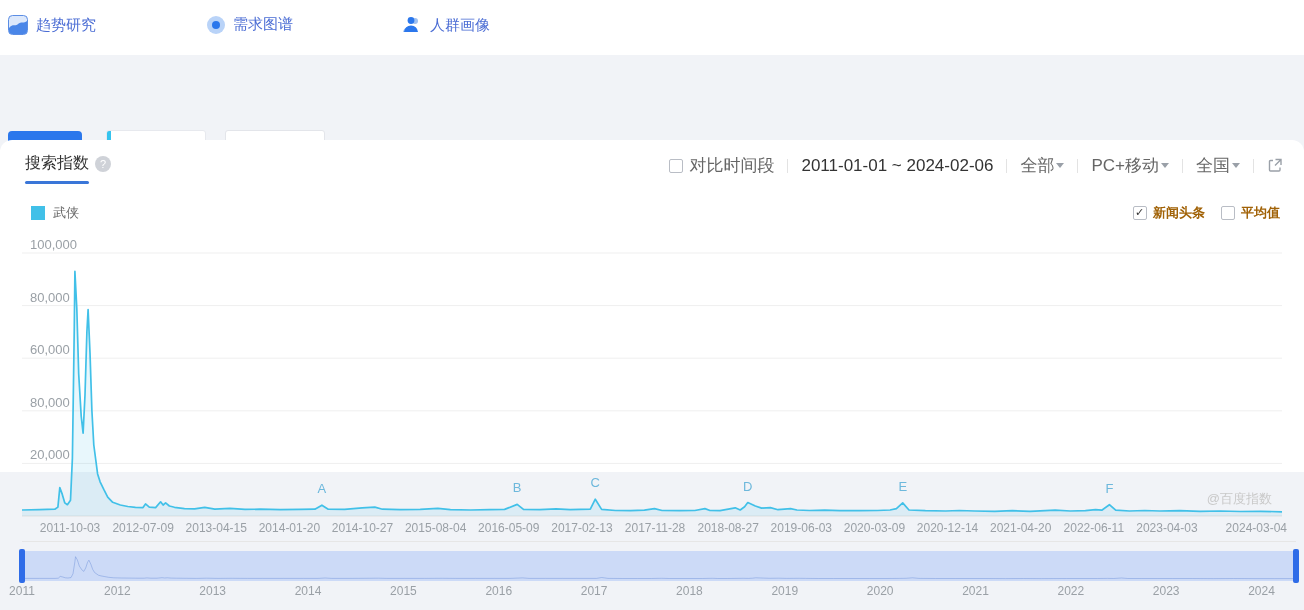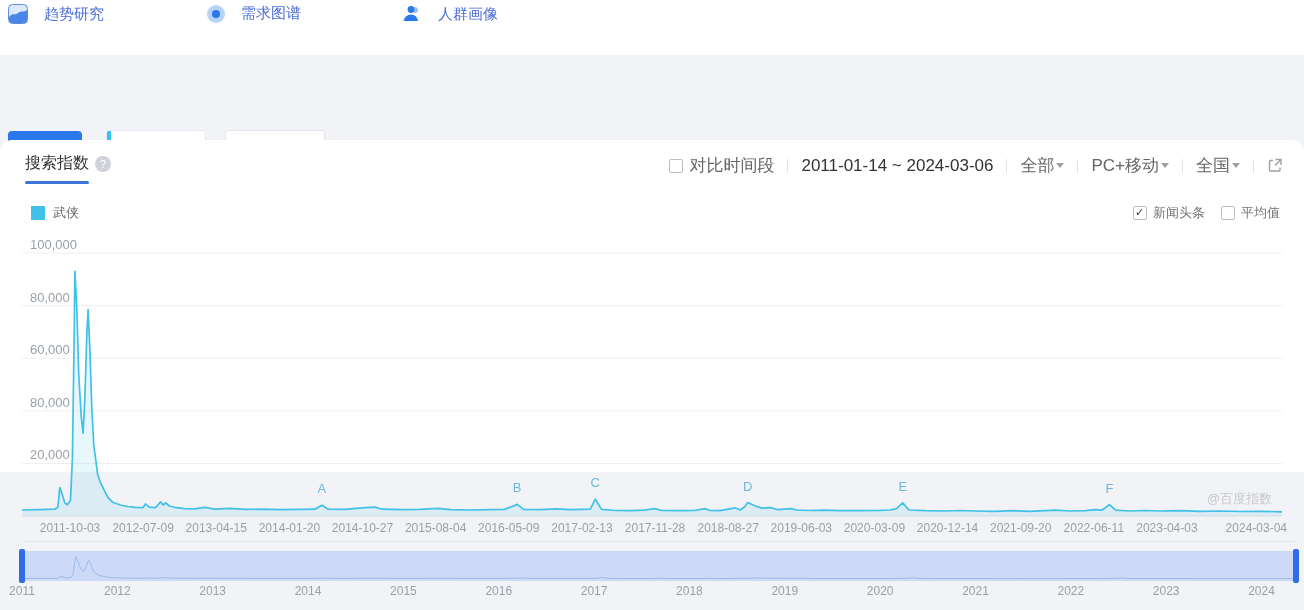--- a/index.html
+++ b/index.html
@@ -2,21 +2,21 @@
 <html><head>
 <meta charset="utf-8">
 <style>
   * { margin:0; padding:0; box-sizing:border-box; }
   html,body { width:1304px; height:610px; overflow:hidden; }
   body { font-family:"Liberation Sans","DejaVu Sans",sans-serif; background:#fff; }
   #app { position:relative; width:1304px; height:610px; background:#f1f3f7; }
 
   
   .topnav { position:absolute; left:0; top:0; width:1304px; height:55px; background:#fff; }
-  .nav-item { position:absolute; top:4px; display:flex; align-items:center; gap:16px; cursor:pointer; }
+  .nav-item { position:absolute; top:15px; display:flex; align-items:center; gap:8px; cursor:pointer; }
   .nav-item .lbl { font-size:15px; color:#4a6cd4; }
   .icon-trend { width:20px; height:20px; }
   .icon-demand { width:18px; height:18px; border-radius:50%; background:#b9d3f8; position:relative; }
   .icon-demand::after { content:""; position:absolute; left:5px; top:5px; width:8px; height:8px; border-radius:50%; background:#2b77ec; }
   .icon-people { width:20px; height:20px; }
 
   
   .kwbar { position:absolute; left:0; top:55px; width:1304px; height:85px; }
   .kw-btn { position:absolute; left:8px; top:76px; width:74px; height:40px; background:#2b77ec; color:#fff;
             border:none; border-radius:4px; font-size:15px; cursor:pointer; font-family:inherit; }
@@ -43,21 +43,21 @@
   .cb.checked { position:relative; }
   .cb.checked::after { content:"\2713"; position:absolute; left:1px; top:-1px; font-size:11px; color:#333; }
   .daterange { color:#333; cursor:pointer; }
   .dd { display:flex; align-items:center; gap:2px; cursor:pointer; }
   .caret { width:0; height:0; border-left:4px solid transparent; border-right:4px solid transparent; border-top:5px solid #9aa0a8; }
   .extlink { cursor:pointer; display:flex; }
 
   .legend { position:absolute; left:31px; top:64px; display:flex; align-items:center; gap:8px; cursor:pointer; }
   .legend-swatch { width:14px; height:14px; background:#41c0e8; }
   .legend .lbl { font-size:13px; color:#666; }
-  .opts { position:absolute; right:24px; top:64px; display:flex; align-items:center; gap:16px; font-size:13px; color:#737373; }
+  .opts { position:absolute; right:24px; top:64px; display:flex; align-items:center; gap:16px; font-size:13px; color:#a16207;font-weight:bold; }
 
   .chart-svg { position:absolute; left:0; top:0; width:1304px; height:470px; }
   .ytick { position:absolute; font-size:13px; color:#9aa0a6; }
   .xtick { position:absolute; font-size:12px; color:#9aa0a6; transform:translateX(-50%); white-space:nowrap; }
   .xtick.last { transform:none; }
   .event-letter { position:absolute; font-size:13px; color:#6db8dc; transform:translateX(-50%); }
   .watermark { position:absolute; right:32px; top:350px; font-size:13px; color:#c9c9c9; }
 
   
   .nav-topline { position:absolute; left:22px; top:401px; width:1274px; border-top:1px solid #e6e6e6; }
@@ -117,21 +117,21 @@
       <span class="help">?</span>
     </div>
     <div class="tab-underline"></div>
 
     <div class="toolbar">
       <span class="cb-wrap">
         <span class="cb"></span>
         <span>对比时间段</span>
       </span>
       <span class="sep"></span>
-      <span class="daterange">2011-01-14 ~ 2024-03-06</span>
+      <span class="daterange">2011-01-01 ~ 2024-02-06</span>
       <span class="sep"></span>
       <span class="dd">
         <span>全部</span>
         <span class="caret"></span>
       </span>
       <span class="sep"></span>
       <span class="dd">
         <span>PC+移动</span>
         <span class="caret"></span>
       </span>
@@ -189,21 +189,21 @@
         <div class="xtick" style="left: 289.39px; top: 381px;">2014-01-20</div>
         <div class="xtick" style="left: 362.52px; top: 381px;">2014-10-27</div>
         <div class="xtick" style="left: 435.65px; top: 381px;">2015-08-04</div>
         <div class="xtick" style="left: 508.78px; top: 381px;">2016-05-09</div>
         <div class="xtick" style="left: 581.91px; top: 381px;">2017-02-13</div>
         <div class="xtick" style="left: 655.04px; top: 381px;">2017-11-28</div>
         <div class="xtick" style="left: 728.17px; top: 381px;">2018-08-27</div>
         <div class="xtick" style="left: 801.3px; top: 381px;">2019-06-03</div>
         <div class="xtick" style="left: 874.43px; top: 381px;">2020-03-09</div>
         <div class="xtick" style="left: 947.56px; top: 381px;">2020-12-14</div>
-        <div class="xtick" style="left: 1020.69px; top: 381px;">2021-09-20</div>
+        <div class="xtick" style="left: 1020.69px; top: 381px;">2021-04-20</div>
         <div class="xtick" style="left: 1093.82px; top: 381px;">2022-06-11</div>
         <div class="xtick" style="left: 1166.95px; top: 381px;">2023-04-03</div>
         <div class="xtick last" style="right: 17px; top: 381px;">2024-03-04</div>
       </div>
     <div id="events">
         <div class="event-letter" style="left: 321.88px; top: 341.217px;">A</div>
         <div class="event-letter" style="left: 517.18px; top: 340.428px;">B</div>
         <div class="event-letter" style="left: 595.3px; top: 335.168px;">C</div>
         <div class="event-letter" style="left: 747.76px; top: 338.587px;">D</div>
         <div class="event-letter" style="left: 902.74px; top: 338.85px;">E</div>

